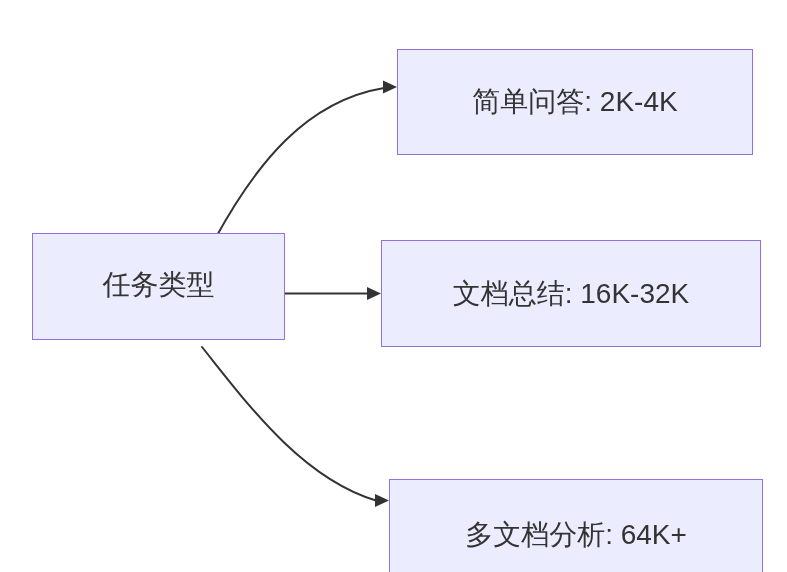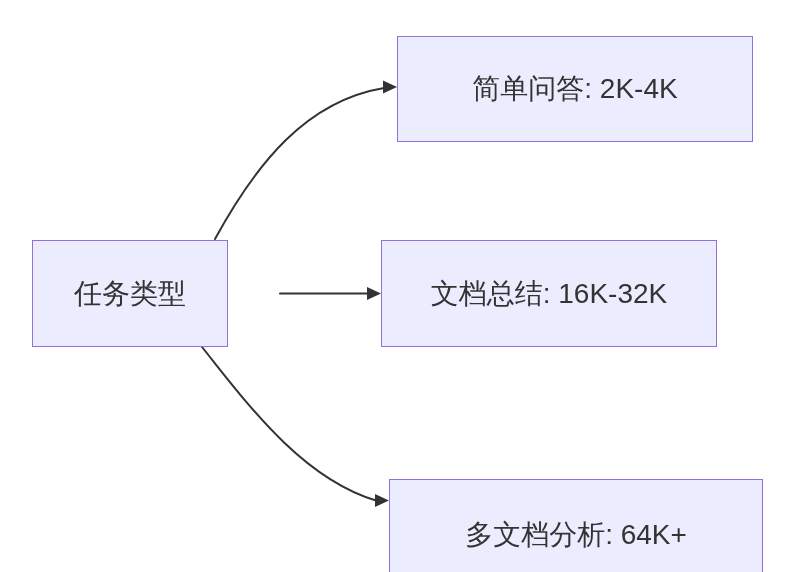--- a/index.html
+++ b/index.html
@@ -40,23 +40,23 @@
     border: 1.7px solid var(--node-border, #9370DB);
     display: flex;
     align-items: center;
     justify-content: center;
     text-align: center;
     font-size: 28px;
     line-height: 1.2;
     color: var(--text, #333333);
     white-space: nowrap;
   }
-  .node-root    { left: 32px;  top: 240px; width: 196px; height: 107px; }
-  .node-branch0 { left: 397px; top: 36px;  width: 356px; height: 106px; }
-  .node-branch1 { left: 381px; top: 240px; width: 336px; height: 107px; }
+  .node-root    { left: 32px;  top: 233px; width: 253px; height: 107px; font-family: Liberation Mono, monospace; }
+  .node-branch0 { left: 397px; top: 49px;  width: 356px; height: 106px; }
+  .node-branch1 { left: 381px; top: 240px; width: 380px; height: 107px; }
   .node-branch2 { left: 389px; top: 446px; width: 374px; height: 111px; margin-top: 33px; }
 </style>
 </head>
 <body>
 
 <div class="canvas">
 
   <svg class="edges-layer" viewBox="0 0 787 572" xmlns="http://www.w3.org/2000/svg">
 
     <g>

